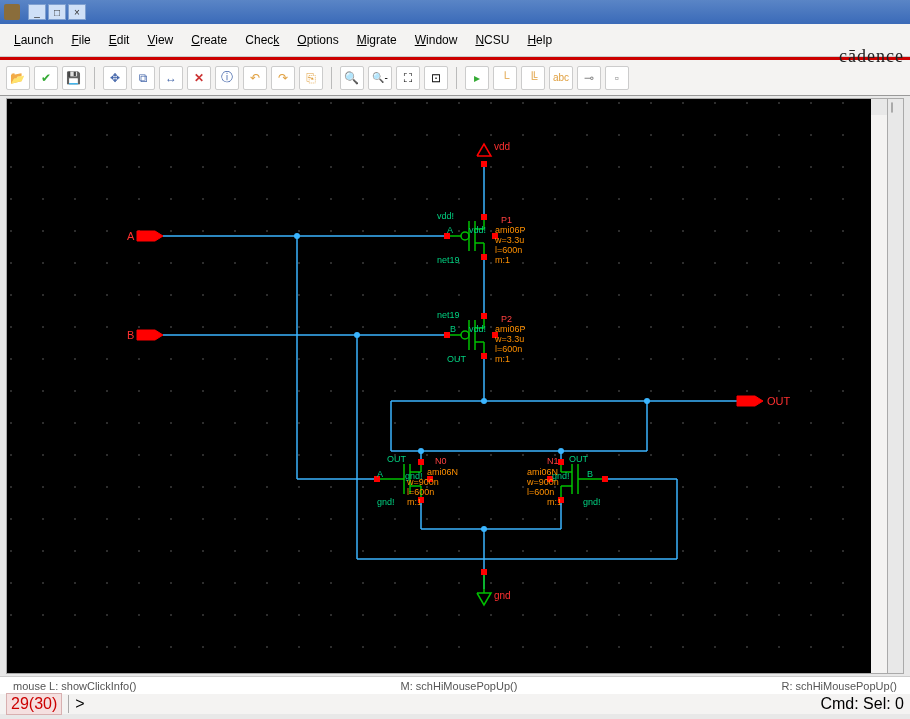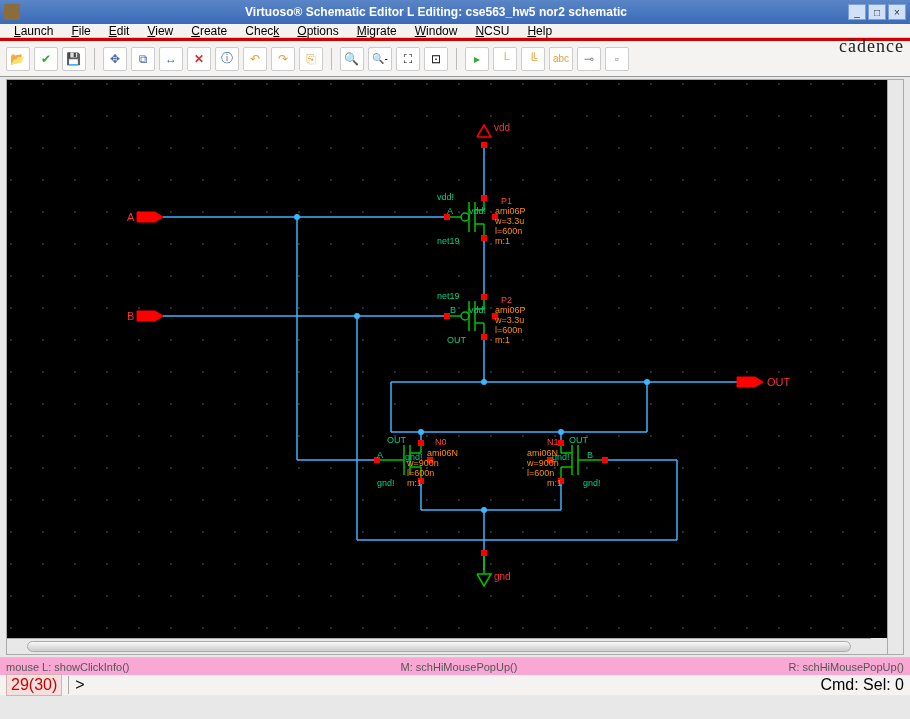--- a/index.html
+++ b/index.html
@@ -1,59 +1,58 @@
 <!DOCTYPE html>
 <html><head>
 <meta charset="utf-8">
 <style>
 * { box-sizing: border-box; margin: 0; padding: 0; }
 body { font-family: sans-serif; font-size: 12px; background: #e8e8e8; width: 910px; height: 719px; overflow: hidden; }
 .titlebar { height: 24px; background: linear-gradient(#5a85c6,#3a6ab8); color: white; display: flex; align-items: center; padding: 0 4px; }
 .titlebar .icon { width: 16px; height: 16px; background: #8a6d3b; border-radius: 2px; margin-right: 6px; }
 .titlebar .title { flex: 1; text-align: center; font-weight: bold; font-size: 12px; }
 .titlebar .winbtn { width: 18px; height: 16px; background: #cfe0f7; color: #333; display: flex; align-items: center; justify-content: center; margin-left: 2px; font-size: 10px; cursor: pointer; border: 1px solid #7fa0d0; }
-.menubar { height: 14px; background: #f4f3f2; display: flex; align-items: center; padding: 0 6px; border-bottom: 1px solid #ccc; justify-content: space-between; }
+.menubar { height: 33px; background: #f4f3f2; display: flex; align-items: center; padding: 0 6px; border-bottom: 1px solid #ccc; justify-content: space-between; }
 .menubar .menus { display: flex; gap: 2px; }
 .menubar .menuitem { padding: 3px 8px; cursor: pointer; }
 .menubar .menuitem .ul { text-decoration: underline; }
 .menubar .brand { font-family: serif; font-size: 18px; letter-spacing: 1px; color: #222; margin-top: 32px; }
 .redbar { height: 3px; background: #cc0000; }
 .toolbar { height: 36px; background: #f4f3f2; display: flex; align-items: center; padding: 0 6px; gap: 4px; border-bottom: 1px solid #999; }
 .tbbtn { width: 24px; height: 24px; background: #fff; border: 1px solid #ccc; display: flex; align-items: center; justify-content: center; cursor: pointer; font-size: 12px; border-radius: 2px; }
 .tbsep { width: 1px; height: 22px; background: #bbb; margin: 0 4px; }
 .canvas-area { position: relative; width: 898px; height: 576px; margin: 2px 6px; border: 1px solid #aaa; background: #f4f3f2; display: flex; }
 .canvas { position: relative; flex: 1; background: black; overflow: hidden; }
 .canvas svg { position: absolute; top: 0; left: 0; }
 .vscroll { width: 16px; background: #e8e8e8; border-left: 1px solid #aaa; }
 .hscroll-row { height: 16px; background: #e8e8e8; display: flex; }
 .hscroll { flex: 1; background: #e8e8e8; border-top: 1px solid #aaa; position: relative; }
 .hscroll .thumb { position: absolute; left: 20px; right: 20px; top: 2px; bottom: 2px; background: linear-gradient(#f8f8f8,#ccc); border: 1px solid #aaa; border-radius: 6px; }
 .corner { width: 16px; background: #e8e8e8; }
-.statusbar1 { height: 18px; background: #f9a8d4; display: flex; align-items: center; font-size: 11px; padding: 0 6px; border-top: 1px solid #ccc; justify-content: space-between; color: #555; }
+.statusbar1 { height: 18px; background: #ffffff; display: flex; align-items: center; font-size: 11px; padding: 0 13px; border-top: 1px solid #ccc; justify-content: space-between; color: #555; }
 .statusbar2 { height: 20px; background: #f4f3f2; display: flex; align-items: center; font-size: 16px; padding: 0 6px; }
 .status-left { color: #cc0000; background: #f5e0e0; padding: 1px 4px; border: 1px solid #d8b0b0; margin-right: 6px; }
 .prompt-sep { border-left: 1px solid #aaa; padding-left: 6px; }
 .dotgrid { fill: #555; }
 .wire { stroke: #3bb5ff; stroke-width: 1.5; fill: none; }
 .junc { fill: #3bb5ff; }
 .pin-body { fill: #ff0000; stroke: #ff0000; }
 .pin-lbl { fill: #ff3030; font-size: 11px; font-family: sans-serif; }
 .supply-lbl { fill: #ff3030; font-size: 10px; }
 .tran { stroke: #00c000; stroke-width: 1.5; fill: none; }
 .term { fill: #ff0000; }
 .an-lbl { fill: #00d080; font-size: 9px; font-family: sans-serif; }
 .param { fill: #ff9000; font-size: 9px; font-family: sans-serif; }
 .inst-name { fill: #ff4040; font-size: 9px; }
 </style>
 </head>
 <body>
 
 <div class="titlebar">
   <div class="icon"></div>
-  <div class="title">Virtuoso® Schematic Editor L Editing: cse563_hw5 nor2 schematic</div>
   <div class="winbtn">_</div>
   <div class="winbtn">□</div>
   <div class="winbtn">×</div>
 </div>
 
 <div class="menubar">
   <div class="menus">
     <div class="menuitem"><span class="ul">L</span><span>aunch</span></div>
     <div class="menuitem"><span class="ul">F</span>ile</div>
     <div class="menuitem"><span class="ul">E</span>dit</div>
@@ -91,21 +90,21 @@
   <div class="tbsep"></div>
   <div class="tbbtn" style="color:#3a3">▸</div>
   <div class="tbbtn" style="color:#e0a040">└</div>
   <div class="tbbtn" style="color:#e0a040">╚</div>
   <div class="tbbtn" style="color:#e0a040;font-size:10px">abc</div>
   <div class="tbbtn" style="color:#888">⊸</div>
   <div class="tbbtn" style="color:#888">▫</div>
 </div>
 
 <div class="canvas-area">
-  <div style="display:flex;flex-direction:column;flex:1">
+  <div style="display:flex;flex-direction:row;flex:1">
     <div class="canvas">
       <svg width="880" height="558" viewBox="0 0 880 558">
 
         <g class="dotgrid">
           <pattern id="dots" width="32" height="32" patternUnits="userSpaceOnUse">
             <circle cx="4" cy="4" r="0.8" fill="#666"></circle>
           </pattern>
           <rect width="880" height="558" fill="url(#dots)"></rect>
         </g>
 

